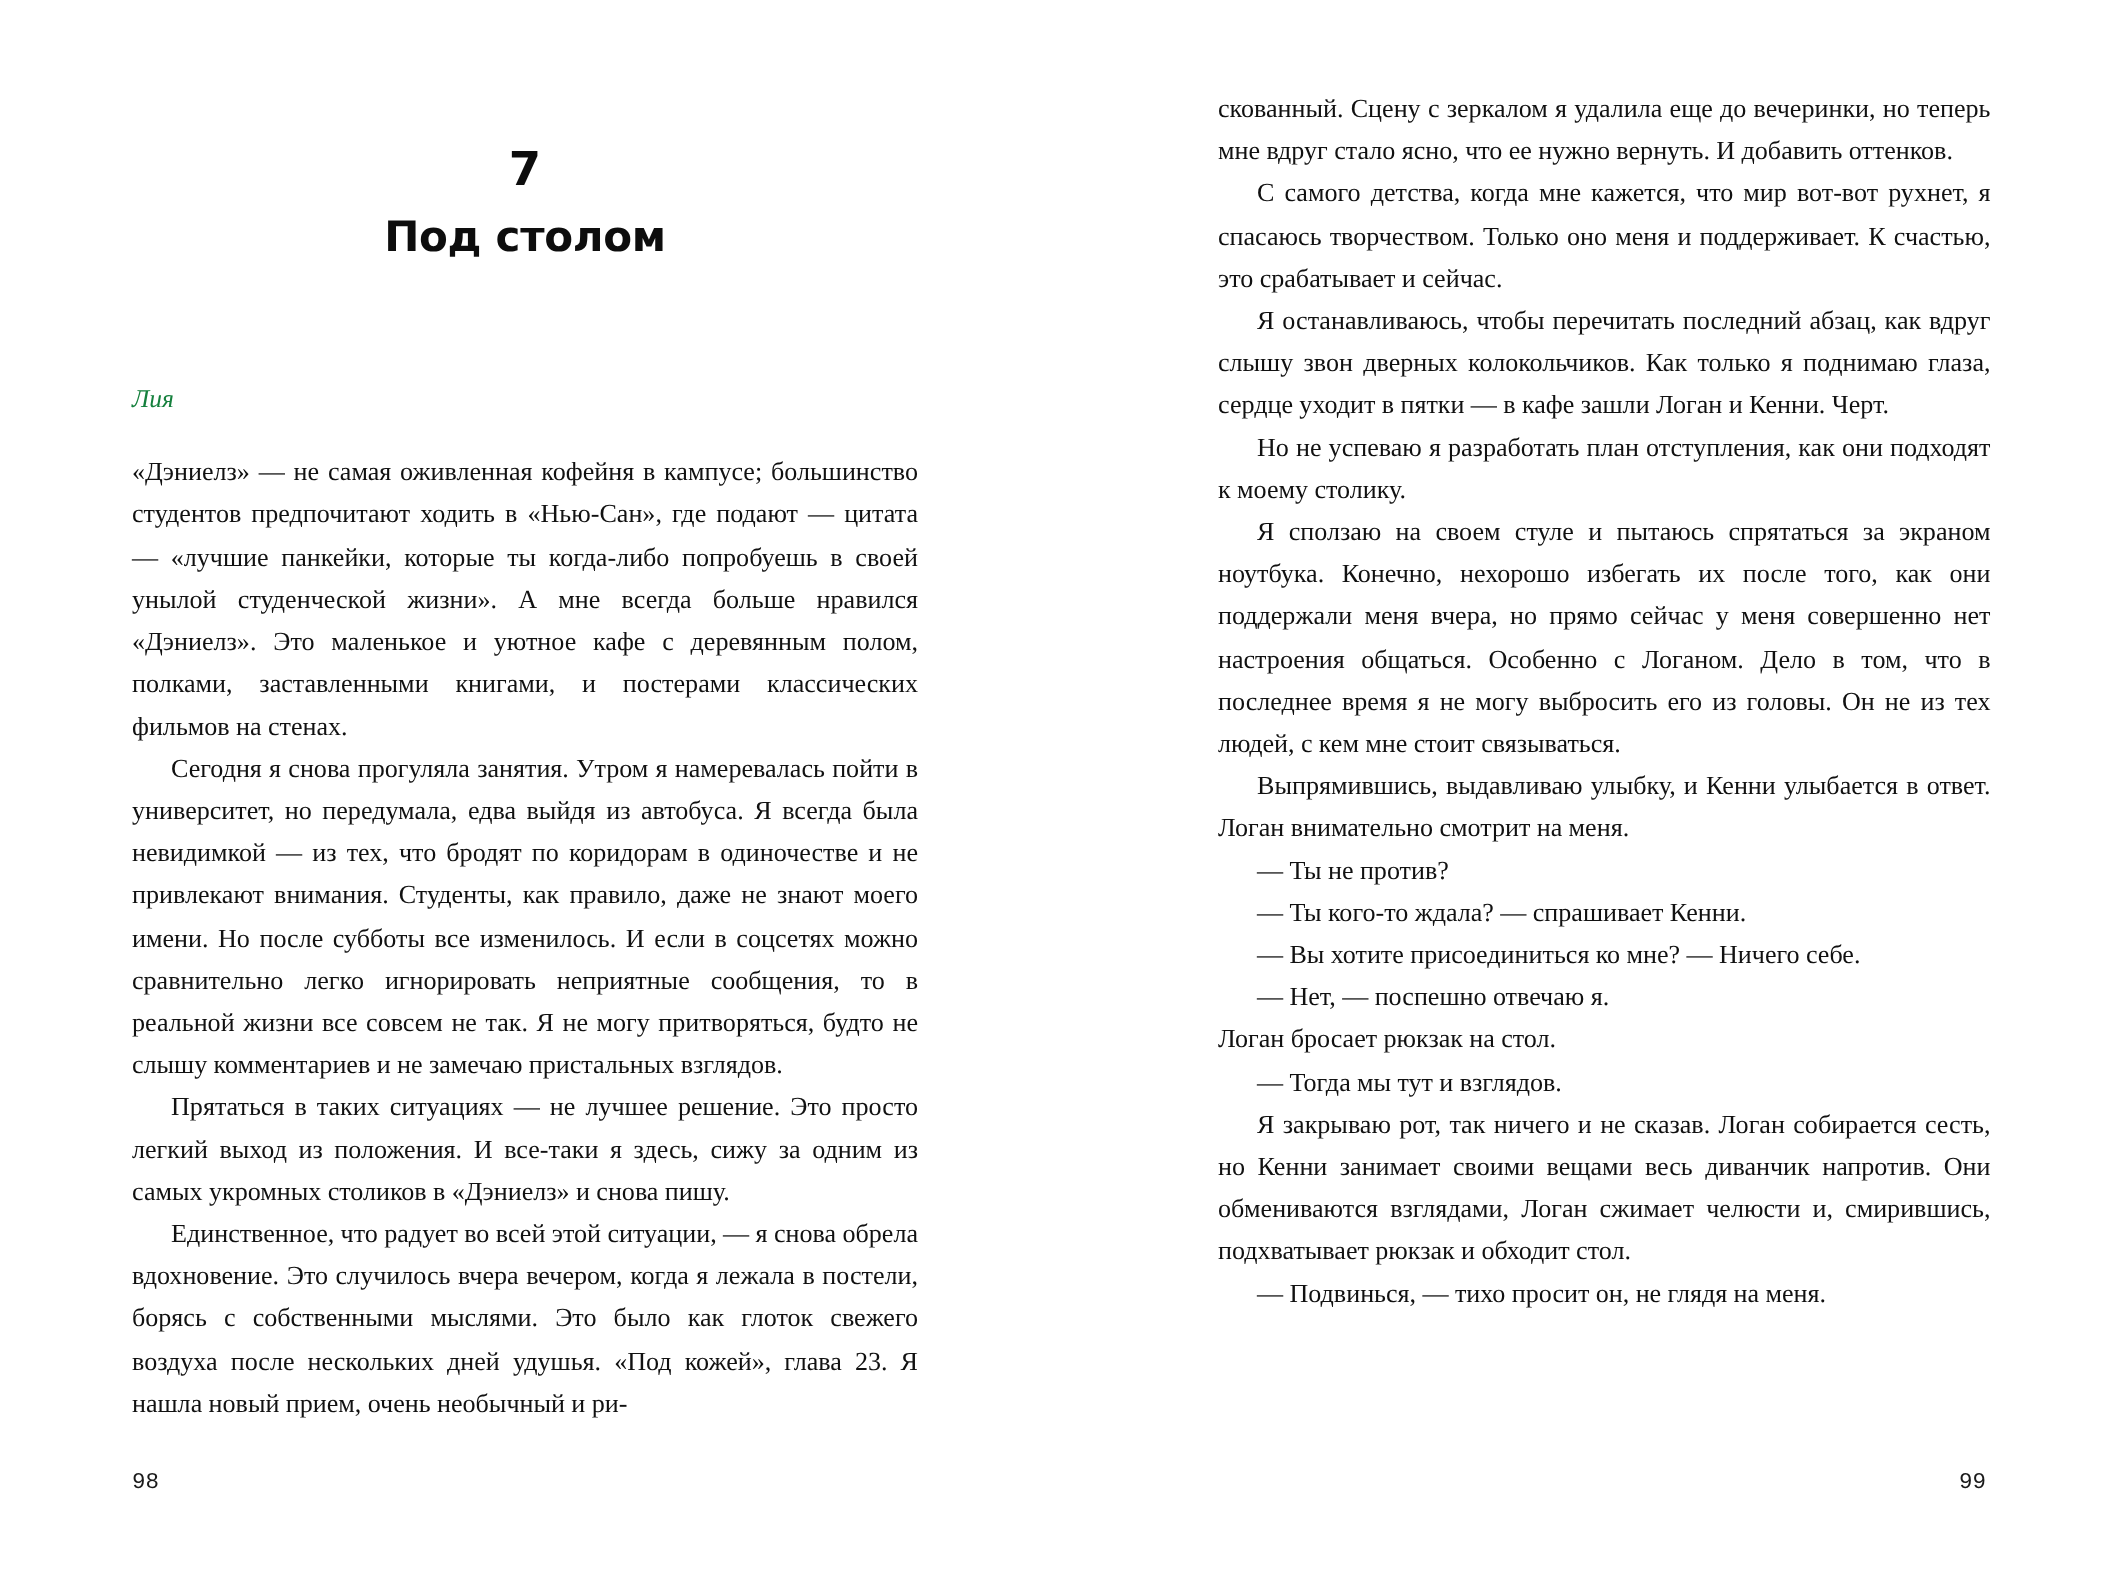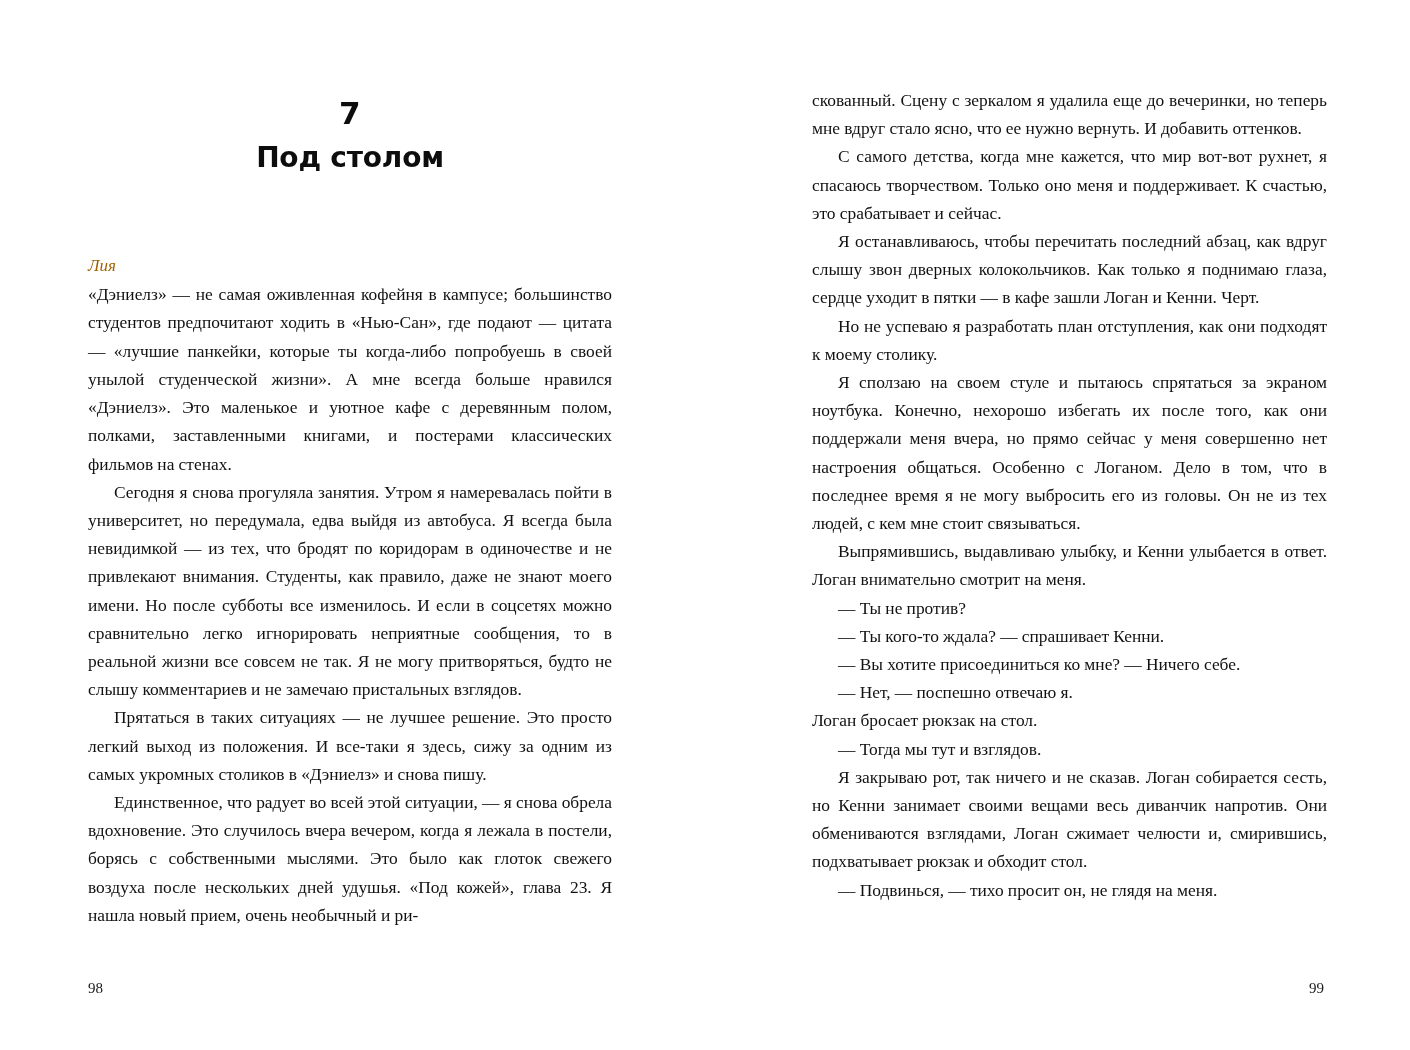--- a/index.html
+++ b/index.html
@@ -65,63 +65,64 @@
     margin-top: 12px;
     letter-spacing: -0.2px;
   }
 
   
   .byline {
     margin-top: 78px;
     font-style: italic;
     font-size: 17px;
     line-height: 28px;
-    color: #a16207;
+    color: #15803d;
   }
 
   
   .body-start {
+    margin-top: 20px;
   }
 
   p.para {
     margin: 0;
     font-size: 17.4px;
     line-height: 28.2px;
     text-align: justify;
     text-indent: 26px;
     hyphens: manual;
     -webkit-hyphens: manual;
     word-spacing: -0.1px;
   }
 
   p.para.no-indent {
     text-indent: 0;
   }
 
   
   .col-top-offset {
-    padding-top: 86px;
+    padding-top: 58px;
   }
 
   
   p.para.dialogue {
     text-align: left;
     text-indent: 26px;
   }
 
   p.para.plain-left {
     text-align: left;
     text-indent: 0;
   }
 
   
   .folio {
     position: absolute;
     bottom: 53px;
-    font-family: Liberation Serif, serif;
+    font-family: Liberation Mono, monospace;
     font-size: 15px;
     color: #1a1a1a;
   }
 
   .folio-left  { left: 88px;  text-align: left; }
   .folio-right { right: 86px; text-align: right; }
 </style>
 </head>
 <body>
 

